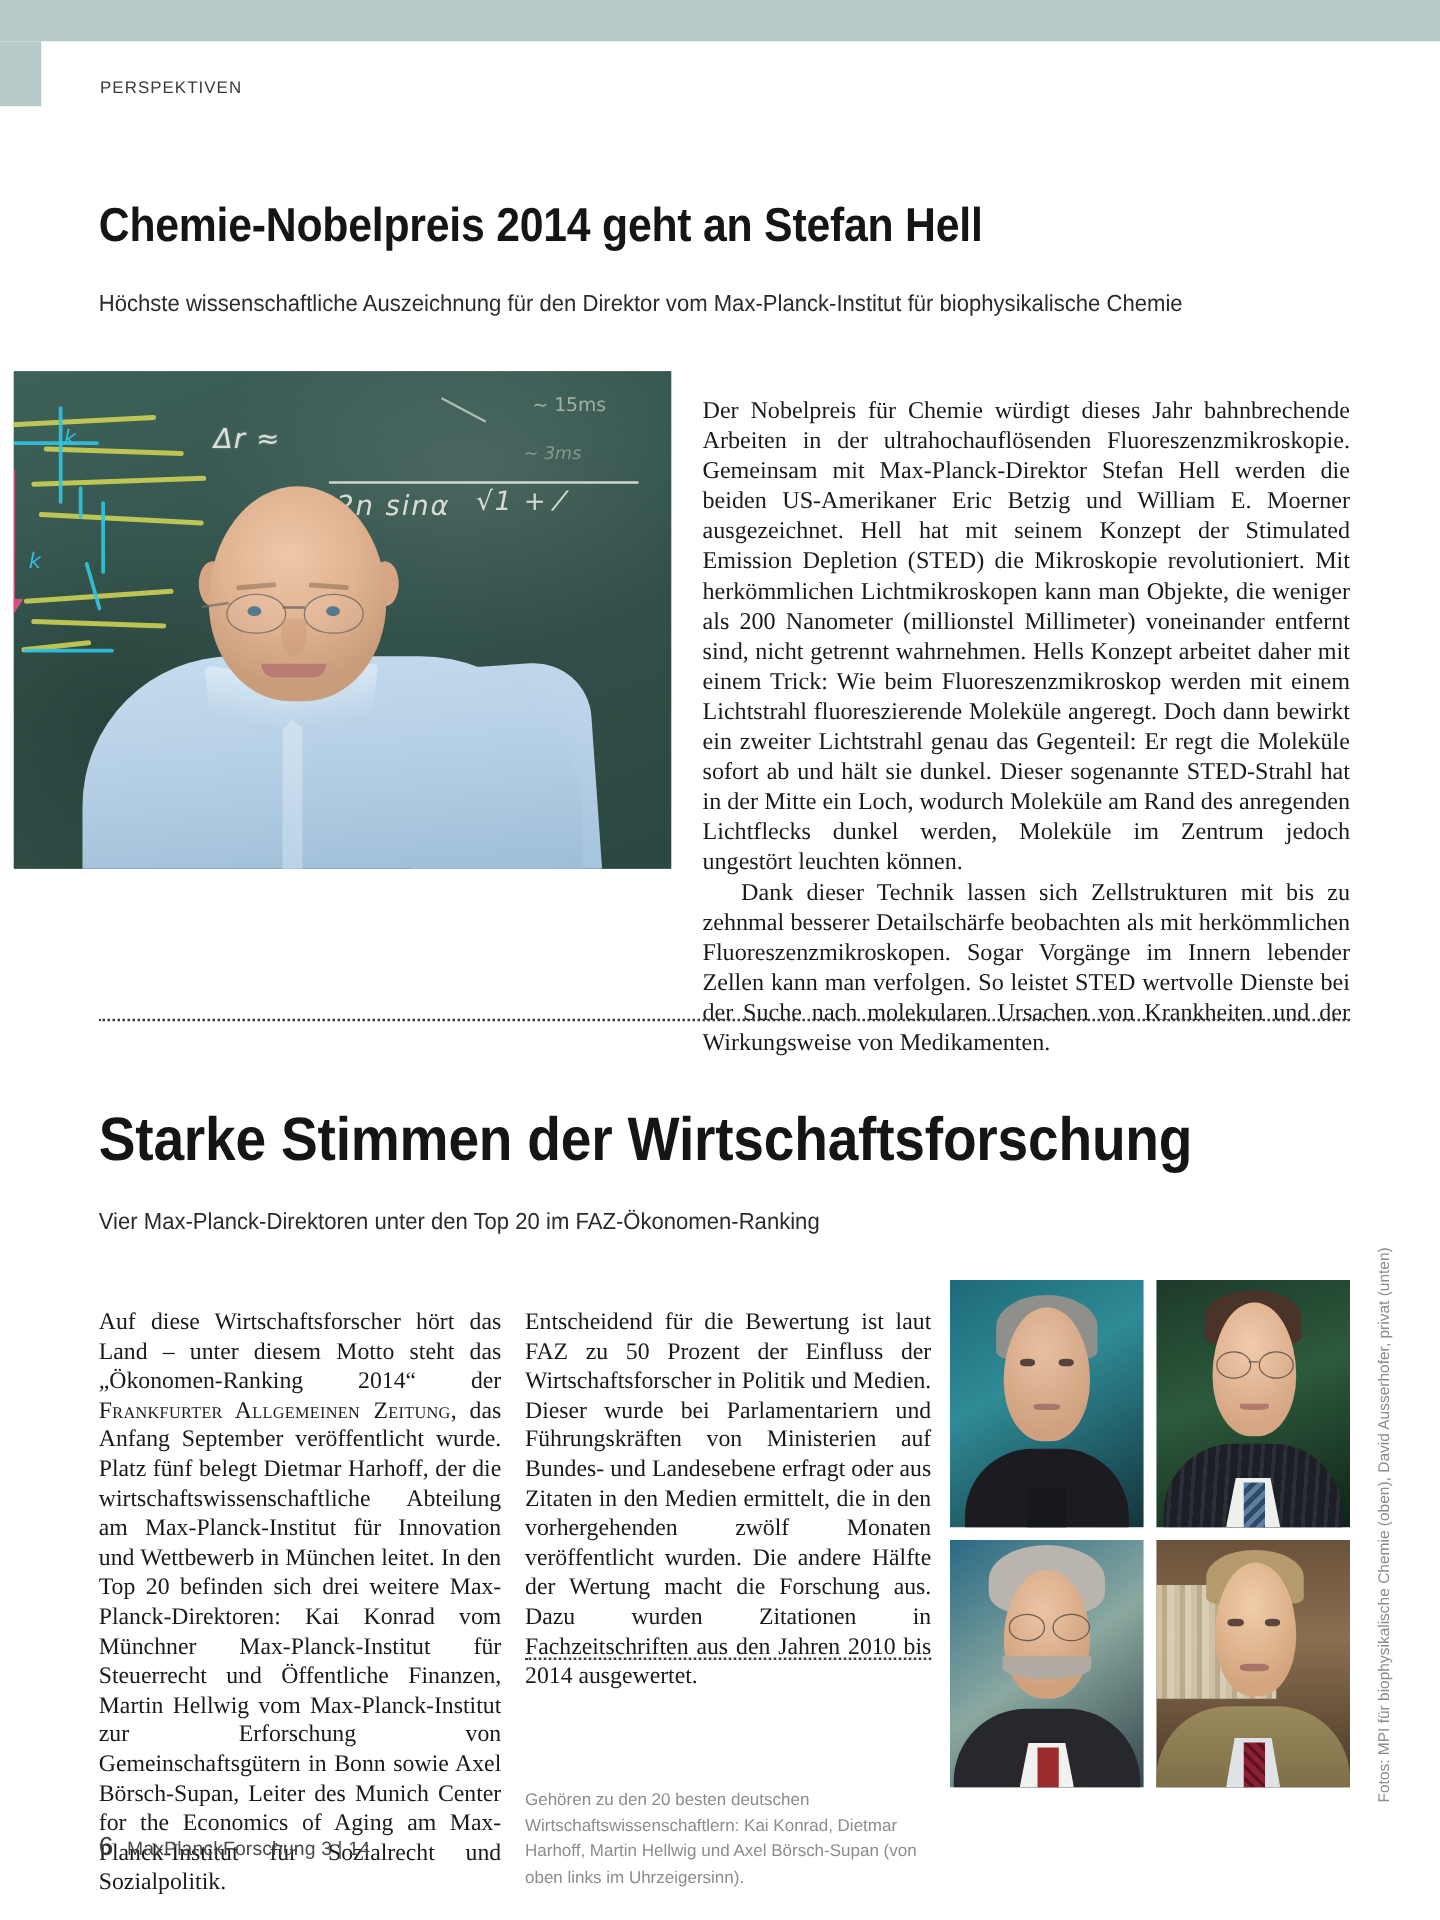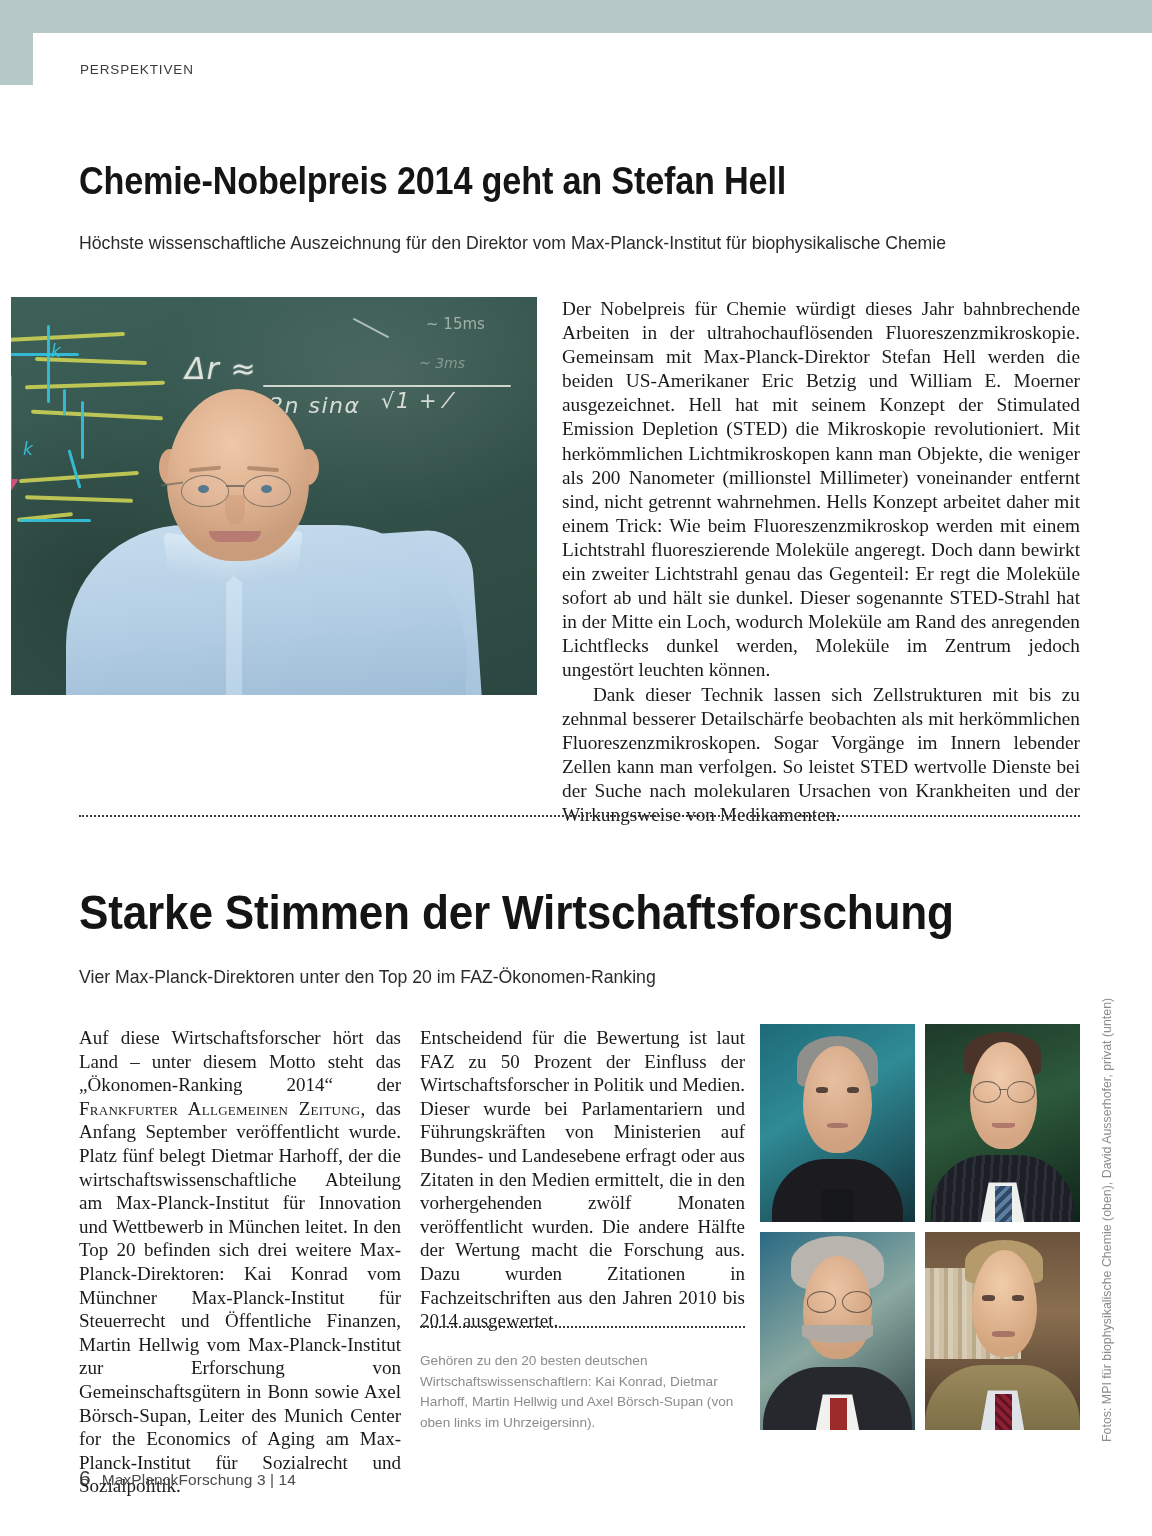--- a/index.html
+++ b/index.html
@@ -71,20 +71,21 @@
   
   .body-col {
     position: absolute;
     font-family: "Liberation Serif", serif;
     font-size: 19.3px;
     line-height: 24.1px;
     color: #1a1a1a;
     text-align: justify;
     text-justify: inter-word;
     hyphens: manual;
+    margin-top: 20px;
   }
   .body-col p { margin: 0; }
   .body-col p + p { text-indent: 1.6em; }
 
   #article1-body { left: 562px; top: 297px; width: 518px; }
   #article2-col1 { left: 79px; top: 1026px; width: 322px; font-size: 19px; line-height: 23.6px; }
   #article2-col2 { left: 420px; top: 1026px; width: 325px; font-size: 19px; line-height: 23.6px; }
 
   .smallcaps {
     font-variant: small-caps;
@@ -93,21 +94,21 @@
 
   
   .caption {
     position: absolute;
     font-family: "Liberation Sans", sans-serif;
     font-size: 13.6px;
     line-height: 20.6px;
     color: #8c8c8c;
   }
   #hell-caption { left: 79px; top: 713px; width: 470px; }
-  #economists-caption { left: 420px; top: 1351px; width: 330px; }
+  #economists-caption { left: 420px; top: 1430px; width: 330px; }
 
   
   .dotted-rule {
     position: absolute;
     border-top: 2px dotted #3a3a3a;
     height: 0;
   }
   #rule-main { left: 79px; top: 815px; width: 1001px; }
   #rule-caption { left: 420px; top: 1326px; width: 325px; }
 
@@ -127,26 +128,25 @@
       radial-gradient(ellipse 50% 60% at 15% 70%, rgba(0,0,0,0.18), transparent 70%),
       linear-gradient(160deg, #3d6159 0%, #33534b 45%, #2c4741 100%);
   }
   .chalk {
     position: absolute;
     font-family: "DejaVu Sans", sans-serif;
     color: rgba(246,248,240,0.82);
     pointer-events: none;
   }
   .chalk-formula {
-    left: 160px; top: 54px;
-    font-size: 30px;
+    left: 160px; top: 42px;
+    font-size: 22px;
     font-style: italic;
     letter-spacing: 1px;
     text-shadow: 0 0 2px rgba(255,255,255,0.35);
-    margin-left: 14px;
   }
   .chalk-frac-bar {
     position: absolute;
     left: 252px; top: 88px;
     width: 248px; height: 2px;
     background: rgba(246,248,240,0.78);
     border-radius: 2px;
   }
   .chalk-denom {
     left: 258px; top: 96px;

